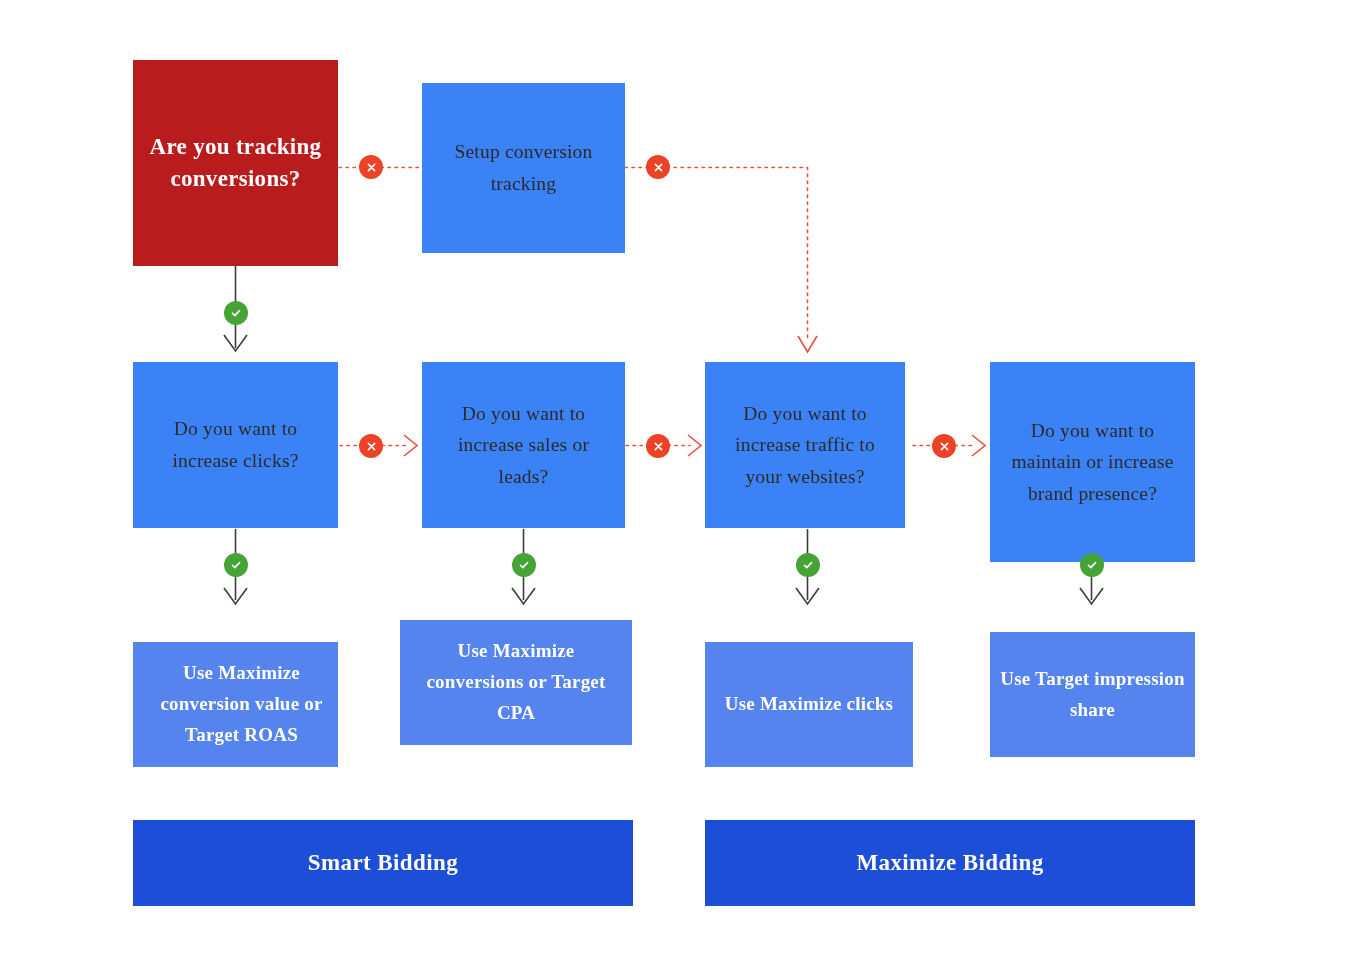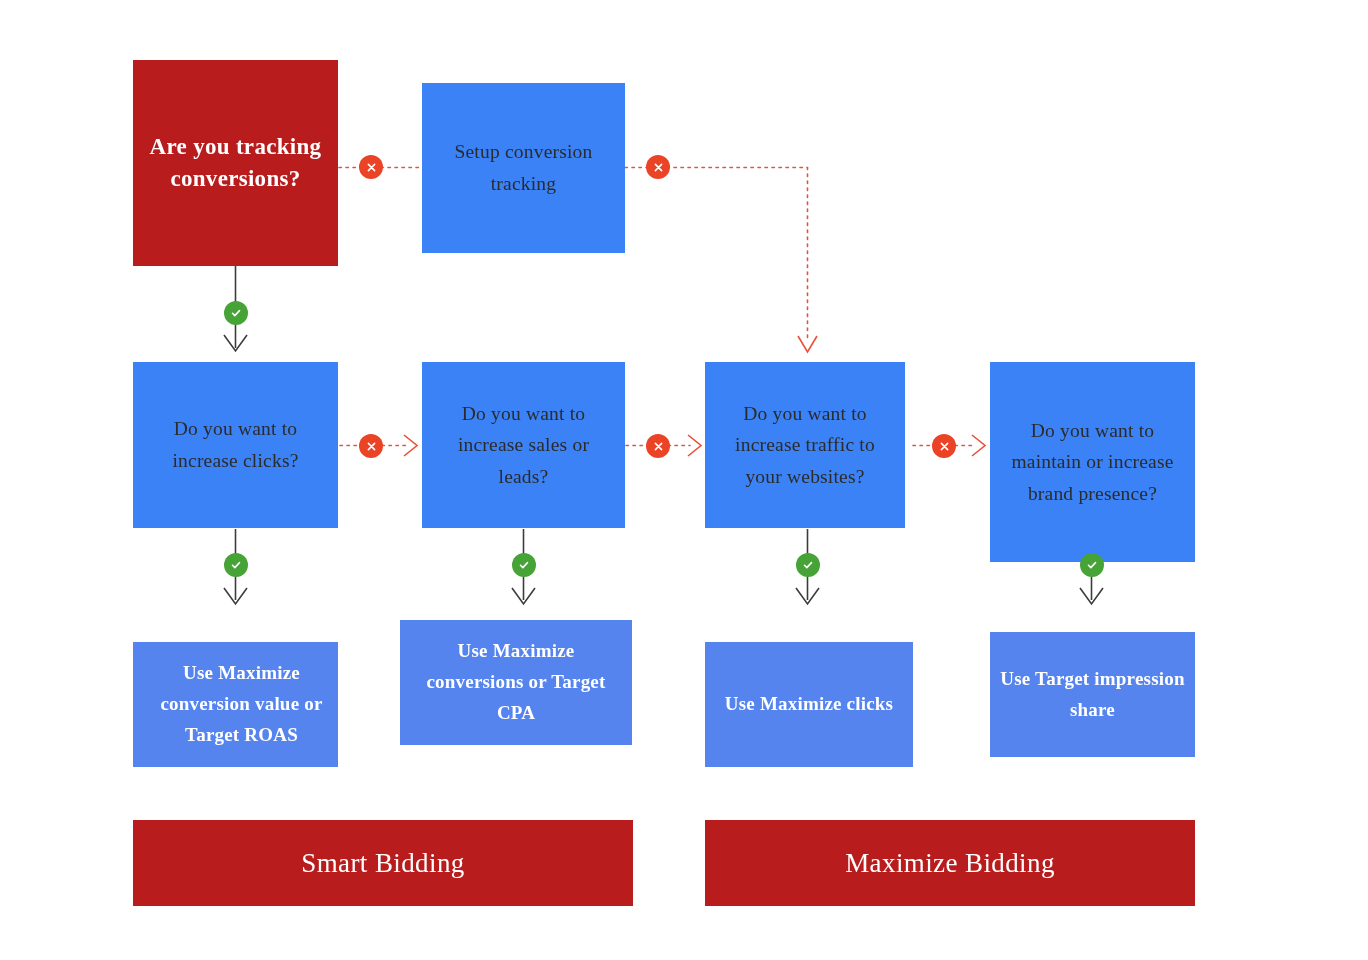--- a/index.html
+++ b/index.html
@@ -61,24 +61,24 @@
   .node.outcome {
     background: #5584ef;
     color: #ffffff;
     font-weight: bold;
     font-size: 19px;
     line-height: 1.62;
     letter-spacing: 0.2px;
   }
   
   .node.banner {
-    background: #b91c1c;
+    background: #1d4ed8;
     color: #ffffff;
-    font-weight: normal;
-    font-size: 27px;
+    font-weight: bold;
+    font-size: 23px;
     letter-spacing: 0.4px;
   }
   
   .badge {
     position: absolute;
     width: 24px;
     height: 24px;
     border-radius: 50%;
     display: flex;
     align-items: center;

